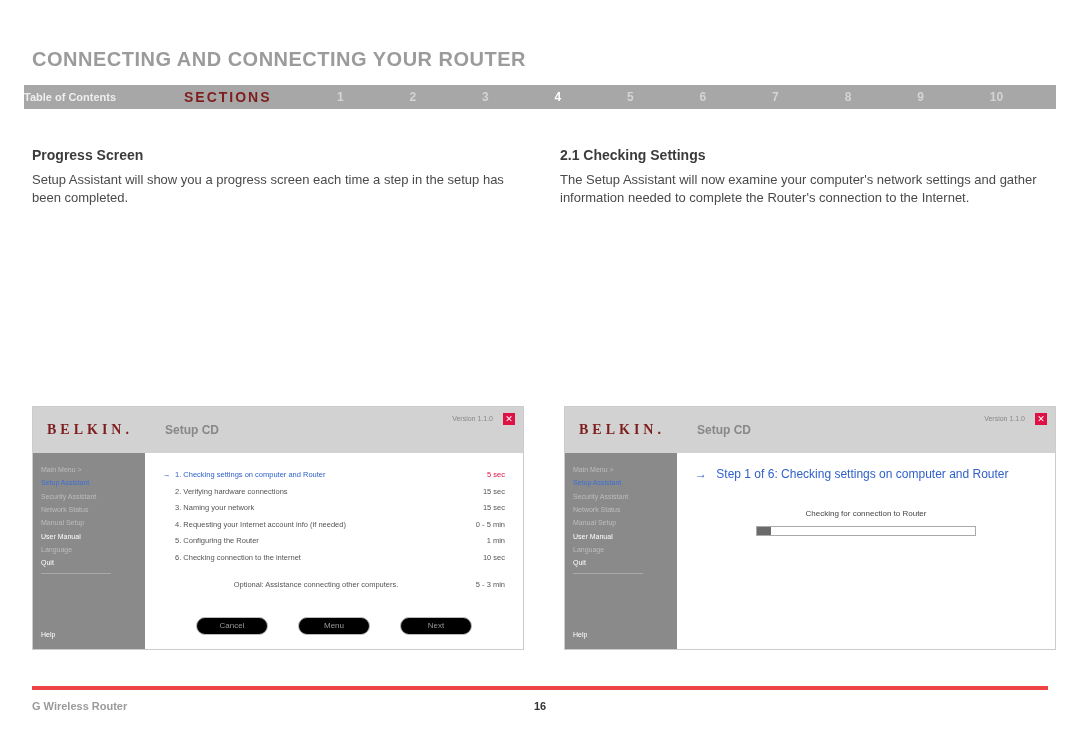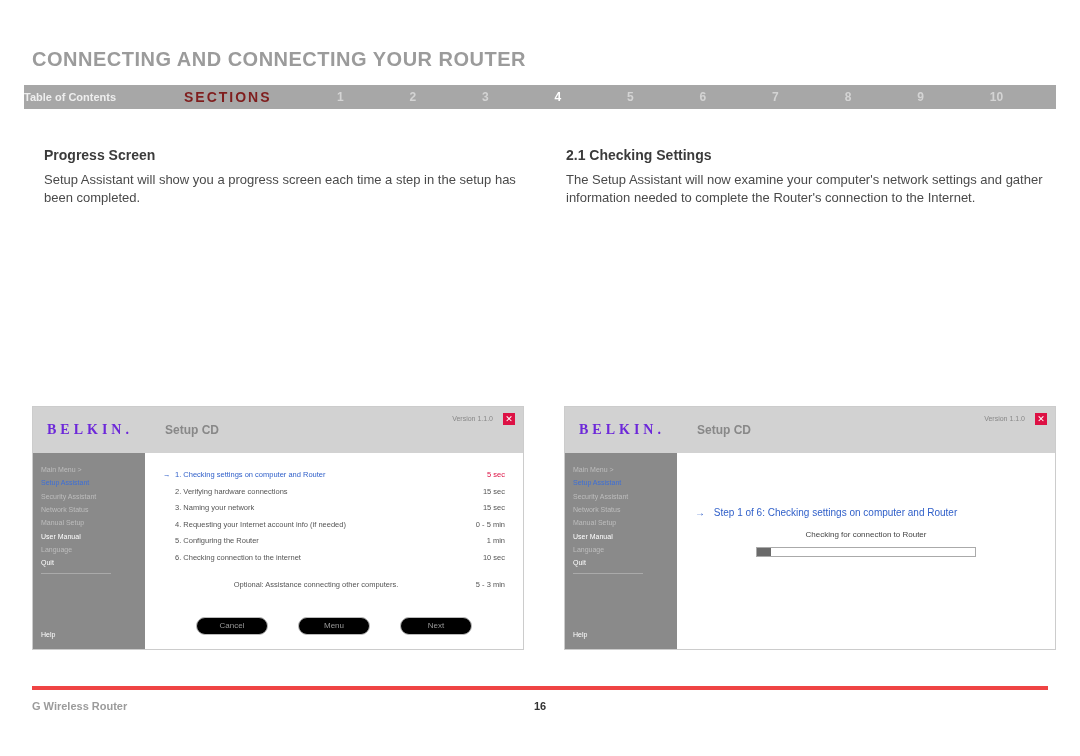--- a/index.html
+++ b/index.html
@@ -44,21 +44,20 @@
     flex: 1;
     justify-content: space-around;
     padding-right: 20px;
   }
   .nav-num { color: #d4d4d4; font-size: 12px; }
   .nav-num.active { color: #fff; }
   .columns {
     display: flex;
     padding: 38px 32px 0 32px;
     gap: 40px;
-    margin-left: 12px;
   }
   .col { flex: 1; }
   .col h3 {
     font-size: 14px;
     font-weight: bold;
     color: #3b3b3b;
     margin-bottom: 8px;
   }
   .col p {
     font-size: 13px;
@@ -83,21 +82,21 @@
     height: 46px;
     display: flex;
     align-items: center;
     position: relative;
   }
   .shot-logo {
     font-family: Georgia, serif;
     font-weight: bold;
     font-size: 14px;
     letter-spacing: 4px;
-    color: #6d28d9;
+    color: #7f1d1d;
     padding-left: 14px;
     width: 132px;
   }
   .shot-subtitle {
     font-size: 12px;
     font-weight: bold;
     color: #888;
   }
   .shot-version {
     position: absolute;
@@ -145,23 +144,23 @@
     width: 72px;
     height: 18px;
     border: 1px solid #bbb;
     border-radius: 9px;
     background: #000000;
     font-size: 8px;
     color: #999;
     text-align: center;
     line-height: 16px;
   }
-  .check-title { font-size: 10px; color: #2f5fc9; margin-top: 40px; }
+  .check-title { font-size: 12px; color: #2f5fc9; }
   .check-title .arrow { color: #2f5fc9; margin-right: 6px; }
-  .check-msg { text-align: center; font-size: 8px; color: #444; margin-top: 12px; }
+  .check-msg { text-align: center; font-size: 8px; color: #444; margin-top: 28px; }
   .progress-bar {
     width: 220px;
     height: 10px;
     border: 1px solid #aaa;
     margin: 8px auto 0 auto;
     background: #fff;
     position: relative;
   }
   .progress-fill {
     width: 14px;

